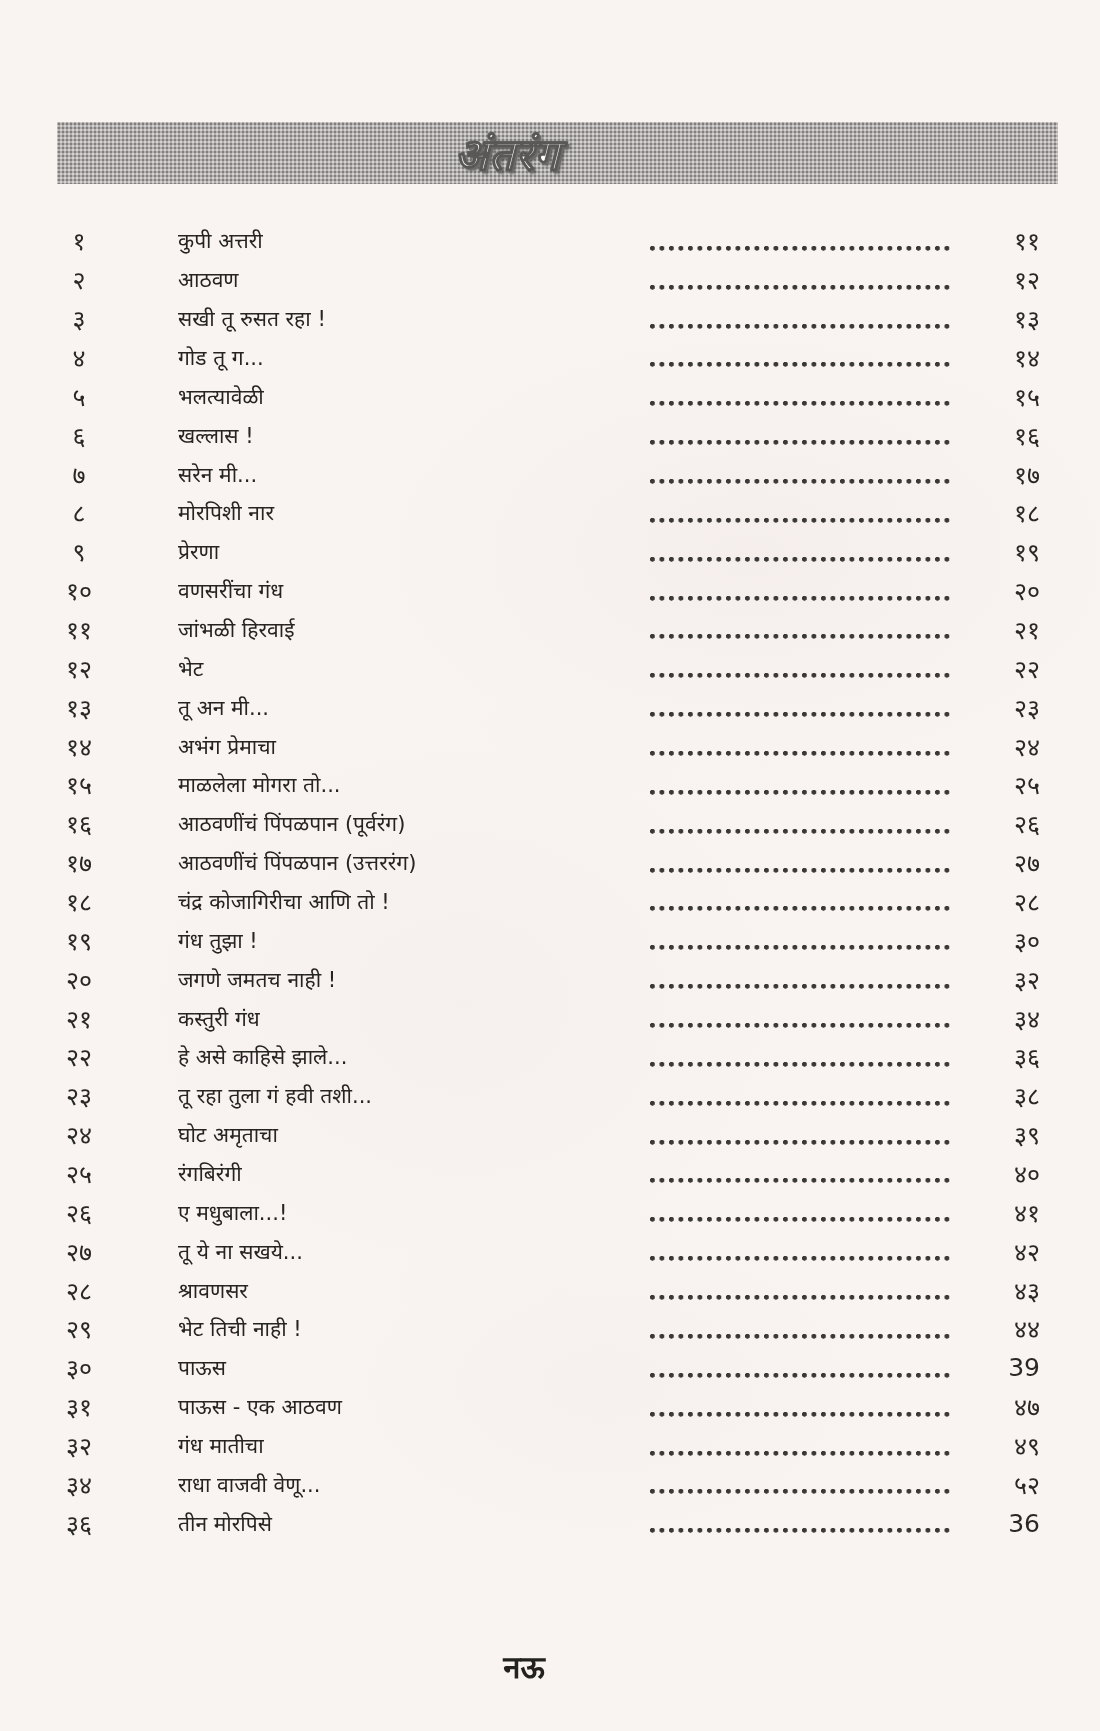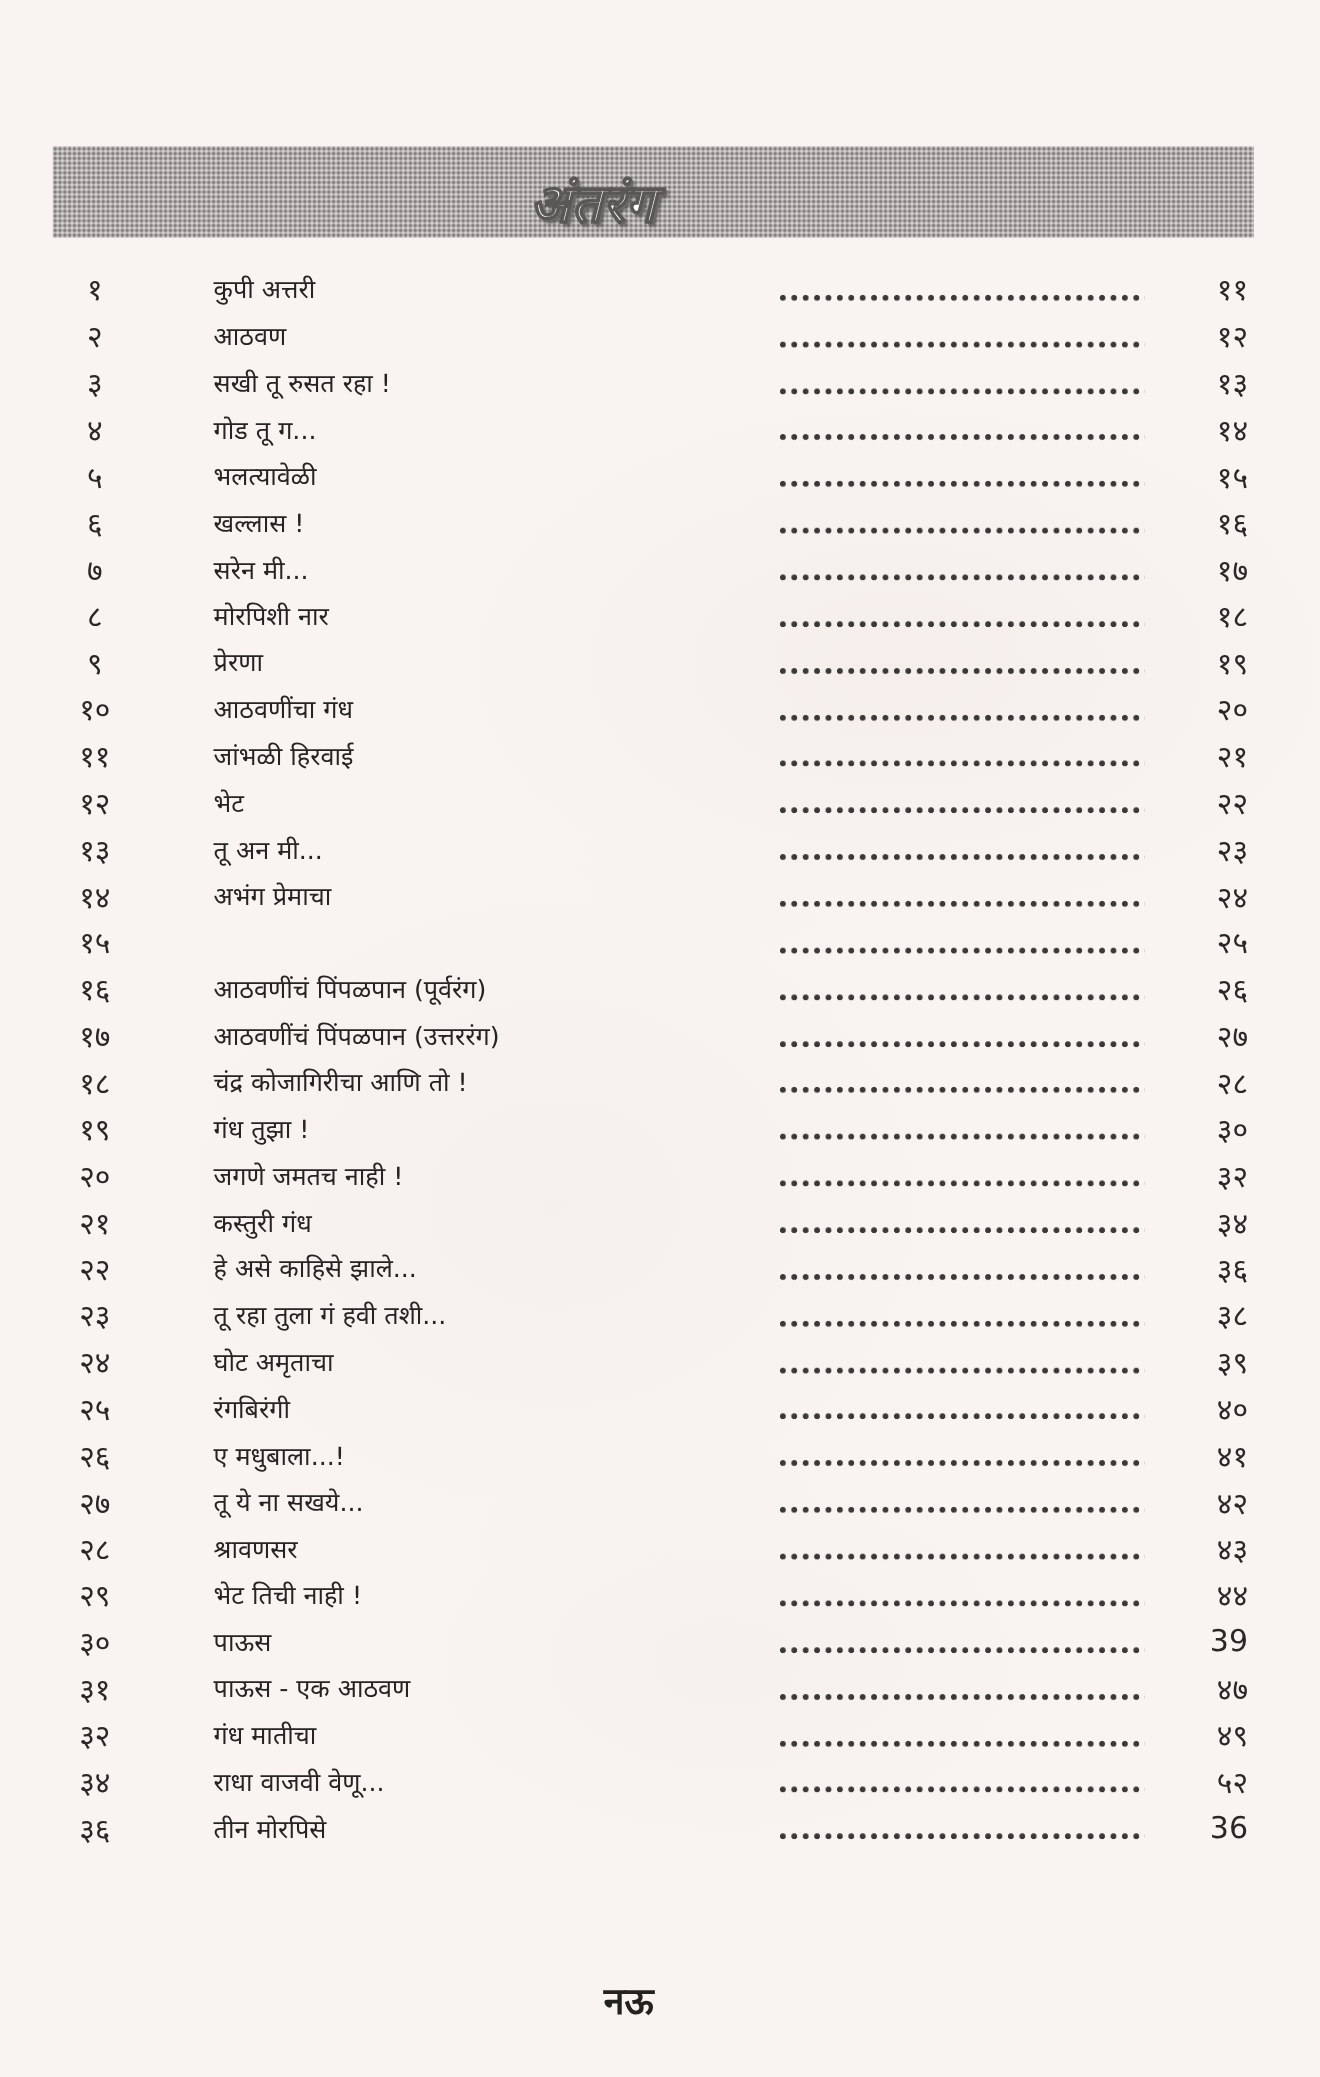--- a/index.html
+++ b/index.html
@@ -13,30 +13,30 @@
     width: 1100px; height: 1731px;
     background:
       radial-gradient(700px 420px at 68% 32%, rgba(205,185,180,0.10), rgba(0,0,0,0) 60%),
       radial-gradient(620px 520px at 42% 58%, rgba(200,190,185,0.08), rgba(0,0,0,0) 60%),
       radial-gradient(500px 300px at 55% 80%, rgba(205,190,185,0.08), rgba(0,0,0,0) 60%),
       #f9f4f2;
   }
   
   .band {
     position: absolute;
-    left: 44px; top: 122px;
-    width: 1001px; height: 76px;
+    left: 57px; top: 122px;
+    width: 1001px; height: 62px;
     background-color: #b2afae;
     background-image:
       radial-gradient(circle, rgba(90,88,88,0.55) 1px, rgba(0,0,0,0) 1.4px),
       radial-gradient(circle, rgba(245,243,242,0.5) 1px, rgba(0,0,0,0) 1.4px);
     background-size: 4px 4px, 4px 4px;
     background-position: 0 0, 2px 2px;
     display: flex;
-    align-items: flex-end;
+    align-items: center;
     justify-content: center;
   }
   .band-title {
     font-size: 44px;
     font-weight: bold;
     font-style: italic;
     color: #ffffff;
     margin-right: 100px; 
     letter-spacing: 1px;
     -webkit-text-stroke: 1.5px #5a5856;
@@ -158,21 +158,21 @@
         <span class="pg">१८</span>
       </div>
       <div class="row">
         <span class="num">९</span>
         <span class="title">प्रेरणा</span>
         <span class="leader"></span>
         <span class="pg">१९</span>
       </div>
       <div class="row">
         <span class="num">१०</span>
-        <span class="title">आठवणींचा गंध</span>
+        <span class="title">वणसरींचा गंध</span>
         <span class="leader"></span>
         <span class="pg">२०</span>
       </div>
       <div class="row">
         <span class="num">११</span>
         <span class="title">जांभळी हिरवाई</span>
         <span class="leader"></span>
         <span class="pg">२१</span>
       </div>
       <div class="row">
@@ -188,20 +188,21 @@
         <span class="pg">२३</span>
       </div>
       <div class="row">
         <span class="num">१४</span>
         <span class="title">अभंग प्रेमाचा</span>
         <span class="leader"></span>
         <span class="pg">२४</span>
       </div>
       <div class="row">
         <span class="num">१५</span>
+        <span class="title">माळलेला मोगरा तो...</span>
         <span class="leader"></span>
         <span class="pg">२५</span>
       </div>
       <div class="row">
         <span class="num">१६</span>
         <span class="title">आठवणींचं पिंपळपान (पूर्वरंग)</span>
         <span class="leader"></span>
         <span class="pg">२६</span>
       </div>
       <div class="row">

